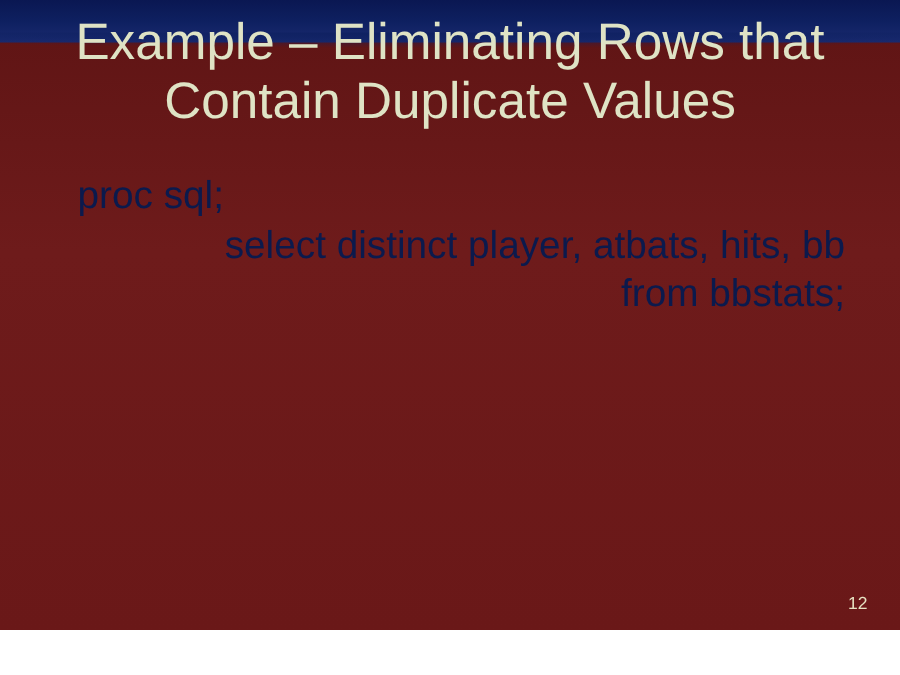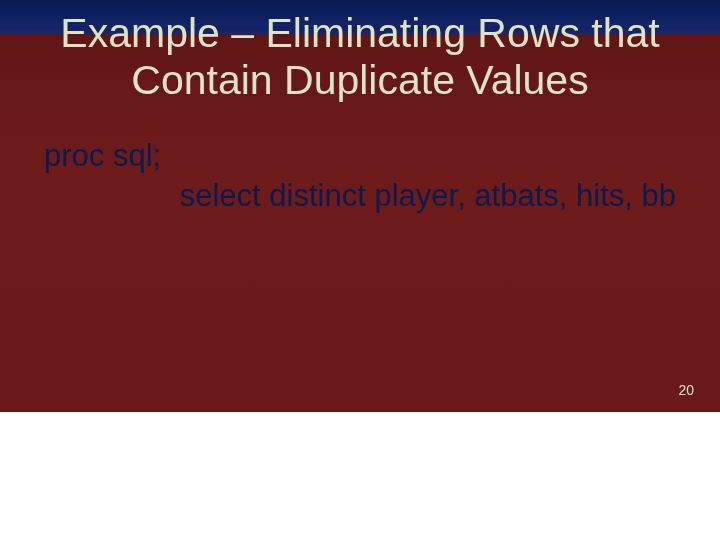--- a/index.html
+++ b/index.html
@@ -6,21 +6,21 @@
     margin: 0;
     padding: 0;
     width: 720px;
     height: 540px;
     overflow: hidden;
     font-family: "Tahoma", "Verdana", sans-serif;
   }
   .slide {
     position: relative;
     width: 720px;
-    height: 412px;
+    height: 504px;
     background: #6b1a1a; 
     background: linear-gradient(to bottom, #5e1414 0%, #6e1b1b 40%, #6a1818 100%);
     color: #0b1a4d;
   }
   .top-band {
     position: absolute;
     top: 0;
     left: 0;
     right: 0;
     height: 34px;
@@ -53,20 +53,21 @@
     top: 136px;
     left: 44px;
     right: 44px;
     color: #0b1a4d;
     font-size: 31px;
     line-height: 1.28;
     font-weight: 400;
   }
   .code-line {
     white-space: pre;
+    margin-left: 18px;
   }
   .indent {
     padding-left: 22px;
     text-align: right;
   }
   .page-number {
     position: absolute;
     right: 26px;
     bottom: 14px;
     color: #e7e2c2;
@@ -78,16 +79,17 @@
 <body>
 
 <div class="slide">
   <div class="top-band"></div>
 
   <div class="title">Example – Eliminating Rows that Contain Duplicate Values</div>
 
   <div class="body">
     <div class="code-line">proc sql;</div>
     <div class="code-line indent">select distinct player, atbats, hits, bb</div>
+    <div class="code-line indent">from bbstats;</div>
   </div>
 
-  <div class="page-number">20</div>
+  <div class="page-number">12</div>
 </div>
 
 </body></html>

